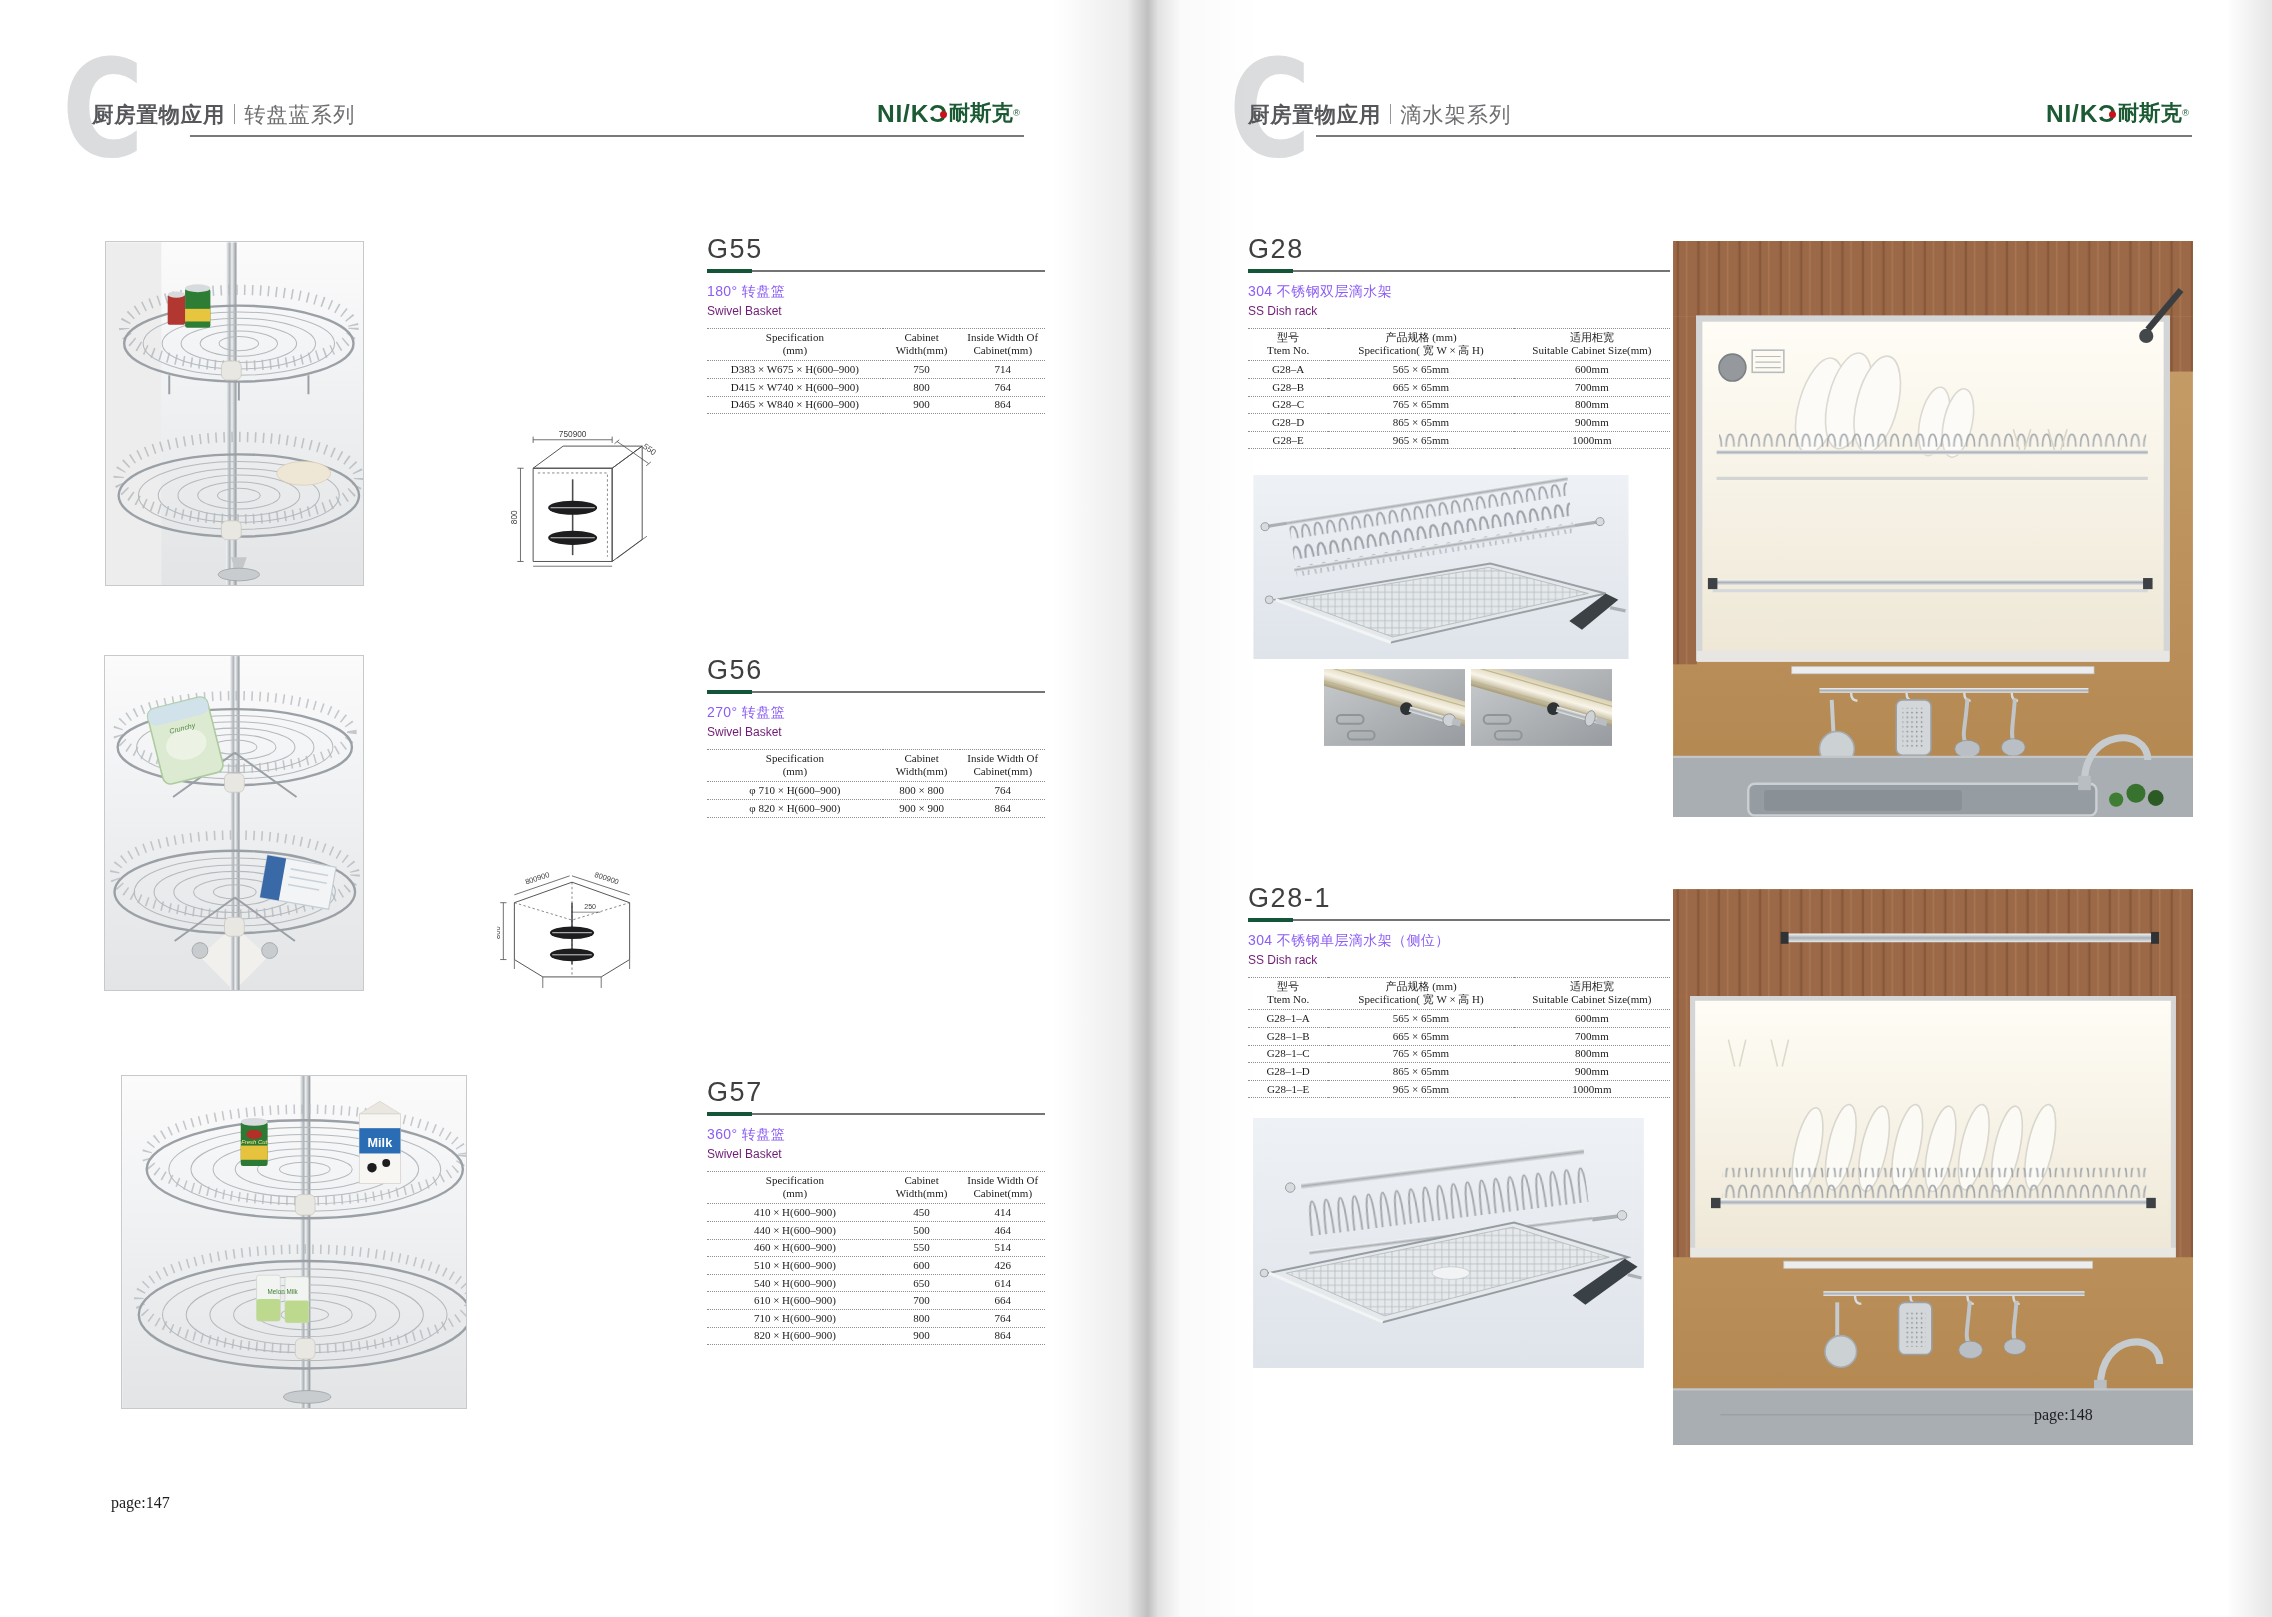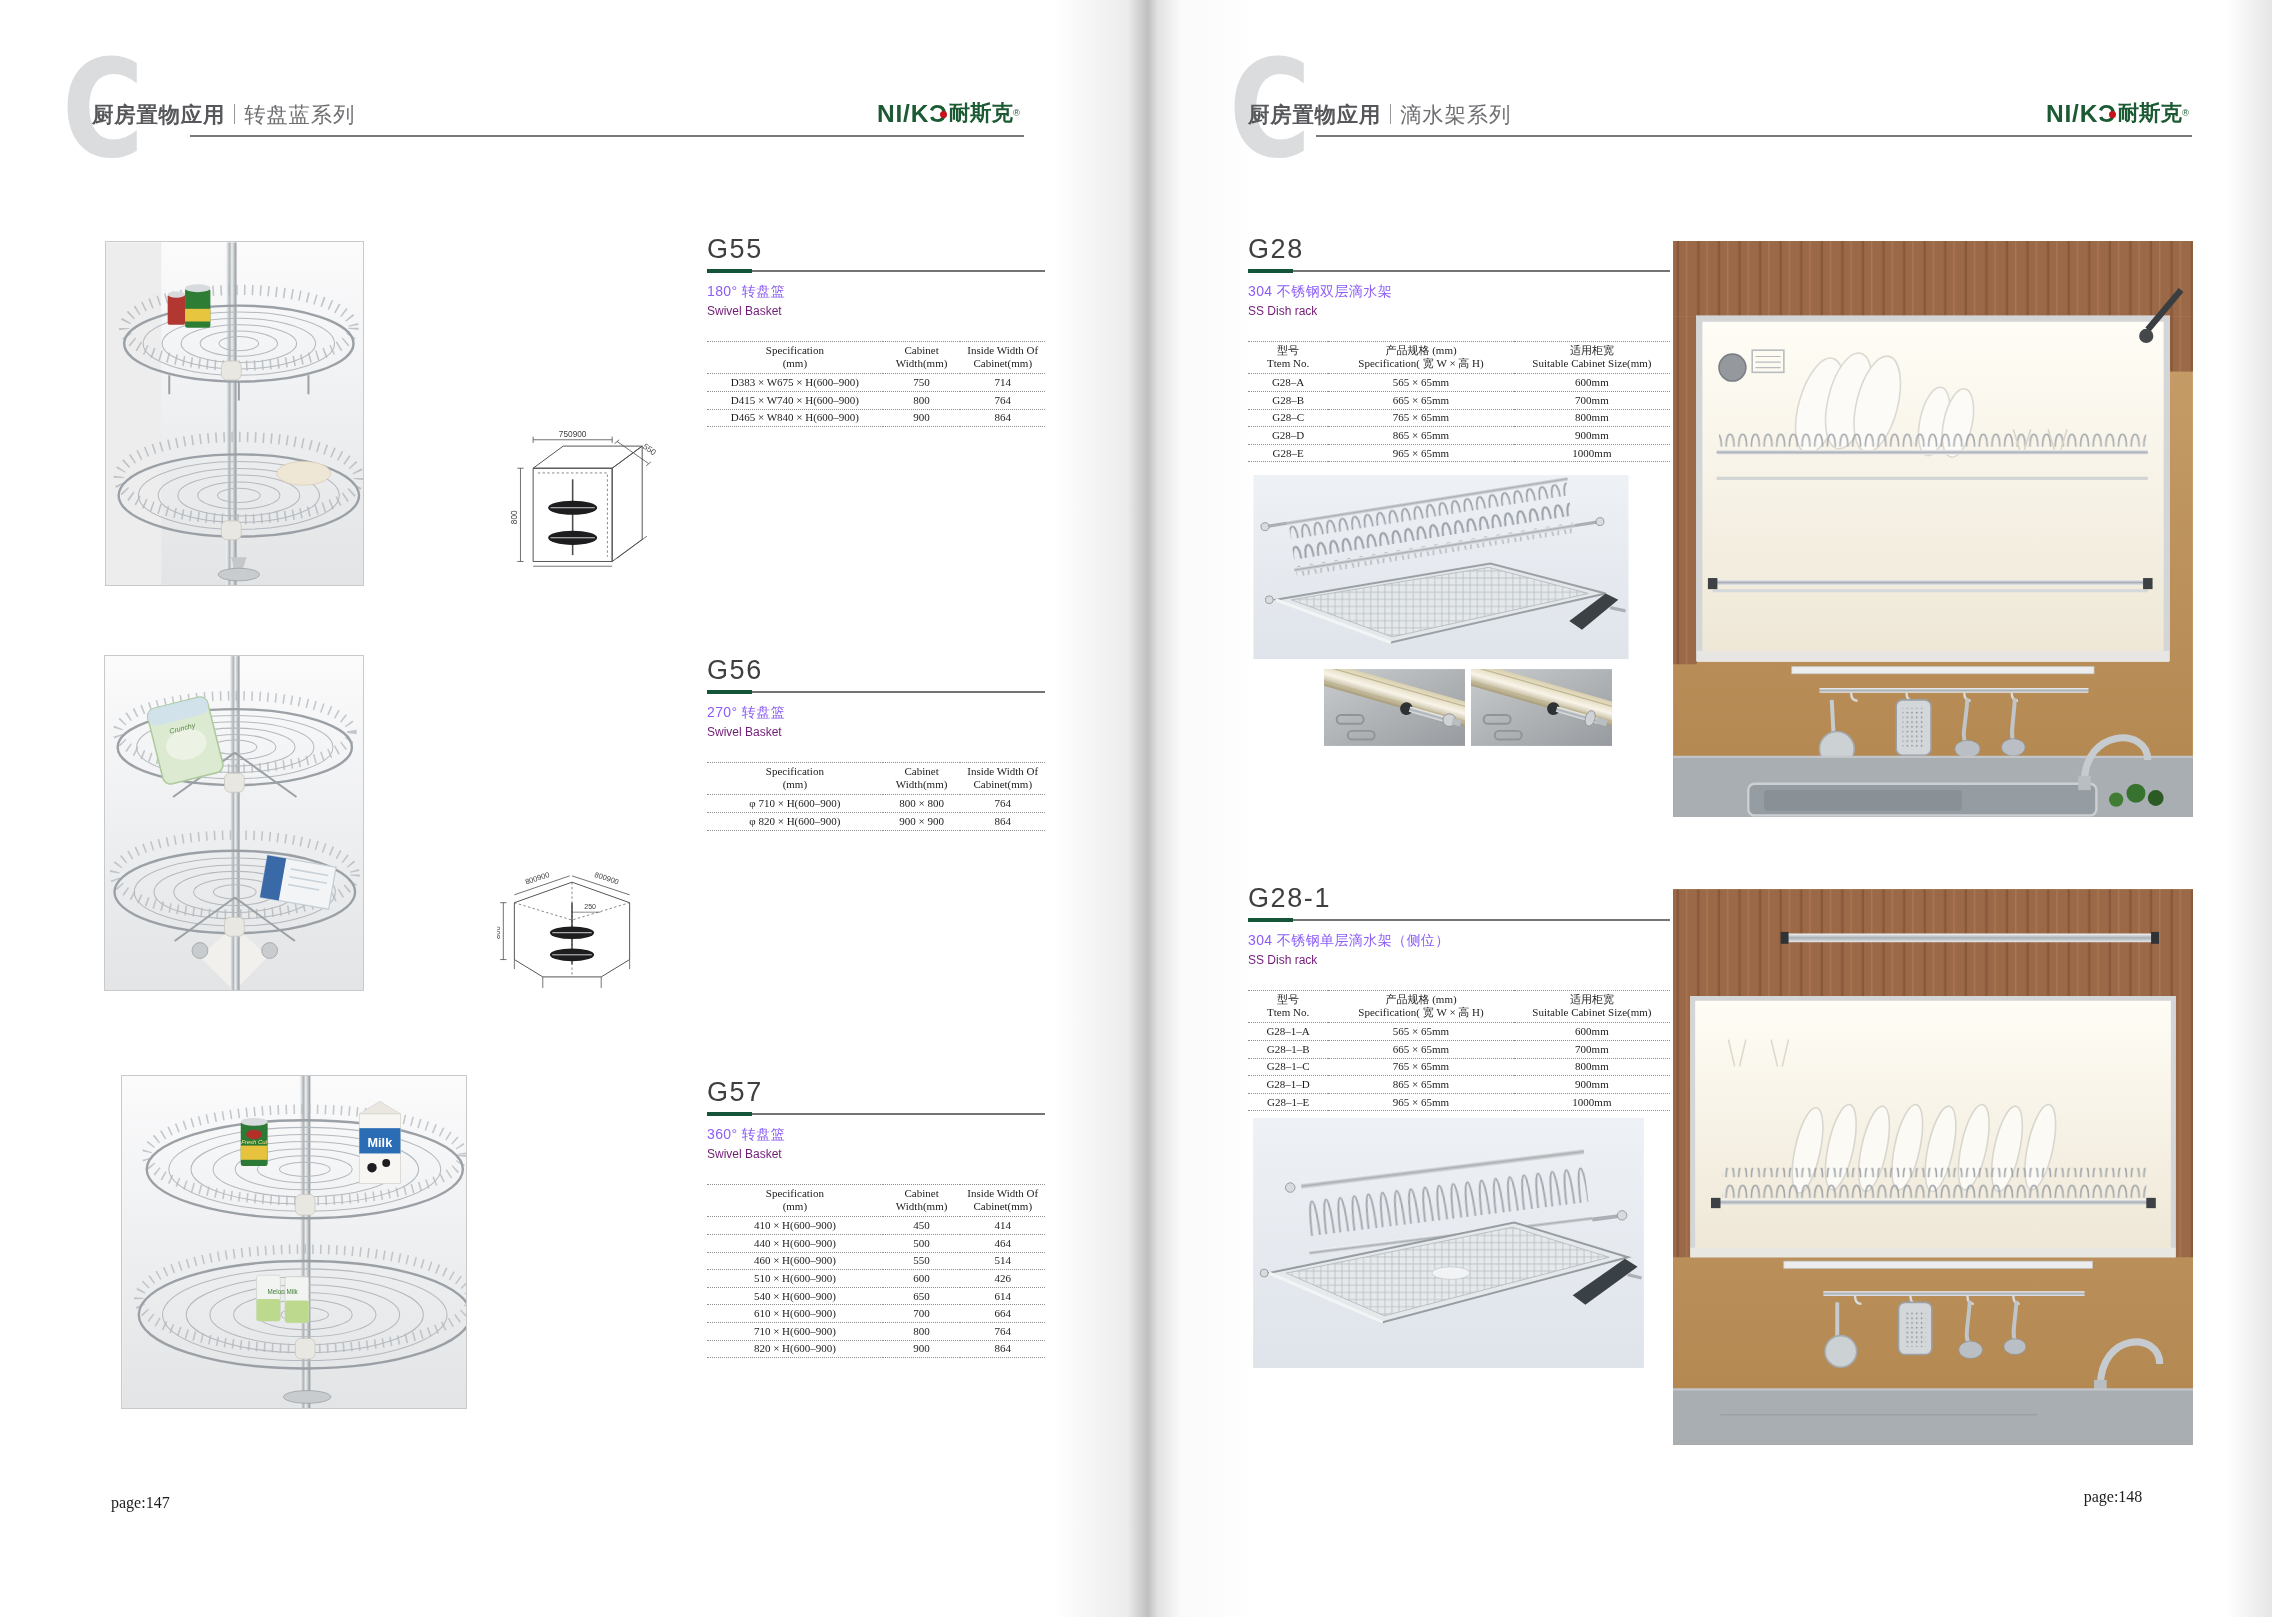--- a/index.html
+++ b/index.html
@@ -22,21 +22,21 @@
   .logo .cn{font-weight:bold;font-size:21.4px;margin-left:1px;vertical-align:1.6px}
   .logo .reg{font-size:9.5px;vertical-align:super}
   
   .prod-sec{z-index:2}
   .sec-code{font-weight:400;font-size:27px;color:#3e3f41;letter-spacing:1.6px}
   .sec-rule{position:relative;height:4.7px;margin-top:3.2px}
   .sec-rule .bar{position:absolute;left:0;right:0;bottom:0.8px;height:1.6px;background:#727476}
   .sec-rule .green{position:absolute;left:0;bottom:0;width:45px;height:4px;background:#145539}
   .sec-sub{margin-top:10.3px;font-size:14px;color:#8b5cf6;letter-spacing:0.4px}
   .sec-sub-en{margin-top:2.4px;font-family:Liberation Sans, sans-serif;font-size:12px;color:#701a75}
-  .spec-table{width:100%;margin-top:23px;border-collapse:collapse;table-layout:fixed;
+  .spec-table{width:100%;margin-top:10px;border-collapse:collapse;table-layout:fixed;
               border-top:0.8px dotted #8e8e8e;
               font-family:"Liberation Serif","DejaVu Serif",serif;font-size:11px;color:#1b1b1d}
   .spec-table th,.spec-table td{border-bottom:0.8px dotted #8e8e8e;font-weight:normal;text-align:center;padding:0.8px 1.6px}
   .spec-table th{padding:2.4px 1.6px}
   .spec-table th .l{display:block;line-height:13.5px}
   .spec-table td{line-height:15px}
   
   .photo{overflow:hidden;z-index:1}
   .photo-bordered{border:0.8px solid #c7c9cb}
   .photo svg{display:block}
@@ -755,16 +755,16 @@
   <path d="M434,520 C432,550 428,562 432,570" stroke="#c0c5c9" stroke-width="5" fill="none"></path>
   <ellipse cx="432" cy="578" rx="14" ry="10" fill="#b9bfc4" stroke="#8f9498"></ellipse>
   <path d="M540,628 C540,560 615,558 615,600" stroke="#c6cbcf" stroke-width="9" fill="none"></path>
   <rect x="532" y="620" width="16" height="16" fill="#b9bec2"></rect>
   <rect y="632" width="657" height="70" fill="#a9aeb2"></rect>
   <path d="M0,632 h657" stroke="#c2c6c9" stroke-width="3"></path>
   <path d="M60,664 h400" stroke="#9aa1a6" stroke-width="2"></path>
 </svg>
 </div>
 
-<div class="abs footer" style="left:2034px;top:1488px;width:158px;text-align:center">page:148</div>
+<div class="abs footer" style="left:2034px;top:1406px;width:158px;text-align:left">page:148</div>
 
 <div class="abs right-edge"></div>
 
 
 </body></html>

